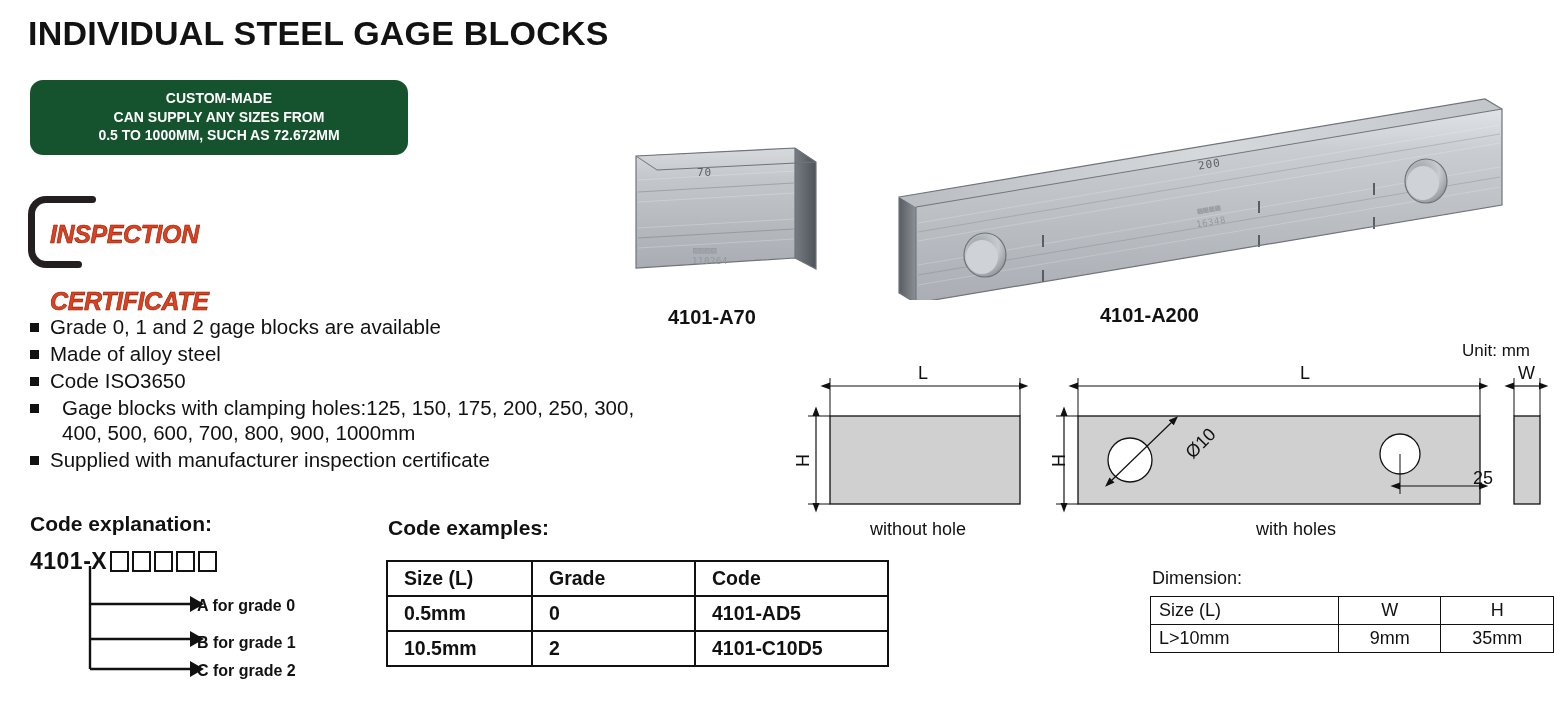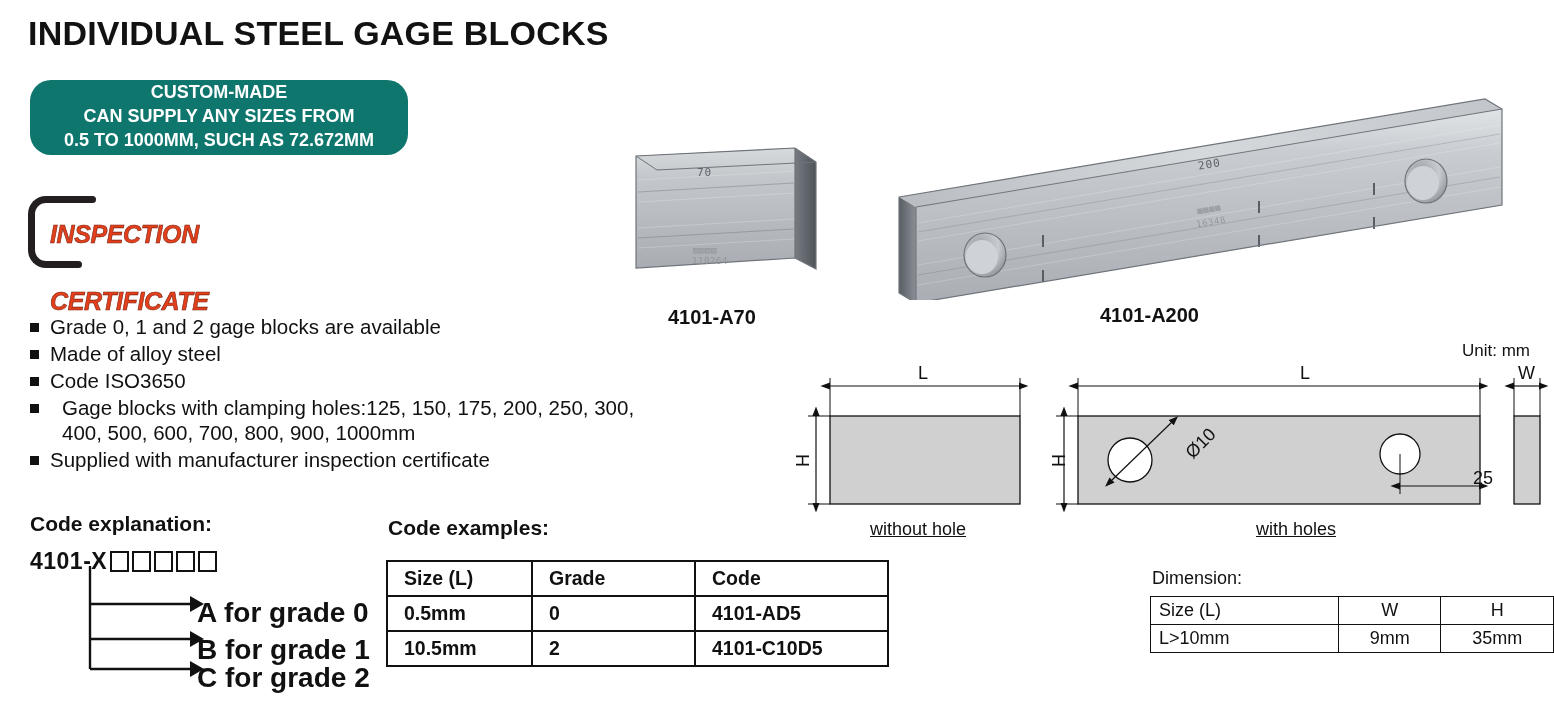--- a/index.html
+++ b/index.html
@@ -12,23 +12,23 @@
 
   
   #page-title{
     left:28px;top:14px;font-size:34px;font-weight:bold;letter-spacing:.2px;
     color:#121212;white-space:nowrap;
   }
 
   
   #custom-badge{
     left:30px;top:80px;width:378px;height:75px;
-    background:#0f766e;border-radius:21px;
+    background:#14532d;border-radius:13px;
     display:flex;flex-direction:column;align-items:center;justify-content:center;
-    color:#ffffff;font-weight:bold;font-size:18px;line-height:1.33;
+    color:#ffffff;font-weight:bold;font-size:14px;line-height:1.33;
     text-align:center;box-sizing:border-box;padding:3px 6px 4px;
   }
   #custom-badge div{white-space:nowrap;}
 
   
   #insp-logo{left:28px;top:196px;width:240px;height:82px;}
   #insp-bracket{
     left:0px;top:0px;width:44px;height:72px;
     border:7px solid #231f20;border-right:none;
     border-radius:18px 0 0 18px;box-sizing:border-box;
@@ -52,42 +52,42 @@
   .feature-text{font-size:20.5px;line-height:25px;color:#111;}
 
   
   #code-expl-title{left:30px;top:512px;font-size:21px;font-weight:bold;}
   #code-pattern{left:30px;top:548px;display:flex;align-items:center;}
   #code-pattern .code-prefix{font-size:23px;font-weight:bold;letter-spacing:.5px;}
   .code-box{
     width:19px;height:21px;border:2.2px solid #111;box-sizing:border-box;margin-left:3px;
   }
   #branch-svg{left:86px;top:566px;}
-  .branch-label{font-size:28px;font-weight:bold;white-space:nowrap;left:197px;}
+  .branch-label{font-size:16px;font-weight:bold;white-space:nowrap;left:197px;}
   #branch-label-0{top:597px;}
   #branch-label-1{top:634px;}
   #branch-label-2{top:662px;}
 
   
   #code-ex-title{left:388px;top:516px;font-size:21px;font-weight:bold;}
   #code-ex-table{
     left:386px;top:560px;border-collapse:collapse;
     font-size:19.5px;font-weight:bold;
   }
   #code-ex-table td,#code-ex-table th{
     border:2px solid #111;text-align:left;padding:3px 0 3px 16px;height:27px;
     font-weight:bold;
   }
   #code-ex-table .c0{width:127px;}
   #code-ex-table .c1{width:145px;}
   #code-ex-table .c2{width:175px;}
 
   
   #unit-label{left:1462px;top:341px;font-size:17px;white-space:nowrap;}
-  .dw-caption{font-size:18px;white-space:nowrap;text-align:center;text-decoration:underline;}
+  .dw-caption{font-size:18px;white-space:nowrap;text-align:center;}
   #cap-without{left:870px;top:519px;}
   #cap-with{left:1256px;top:519px;}
   .dim-letter{font-size:18px;font-weight:normal;}
   .rot90{transform:rotate(-90deg);transform-origin:center center;}
 
   
   #dim-title{left:1152px;top:568px;font-size:18px;}
   #dim-table{
     left:1150px;top:596px;border-collapse:collapse;font-size:18px;
   }

